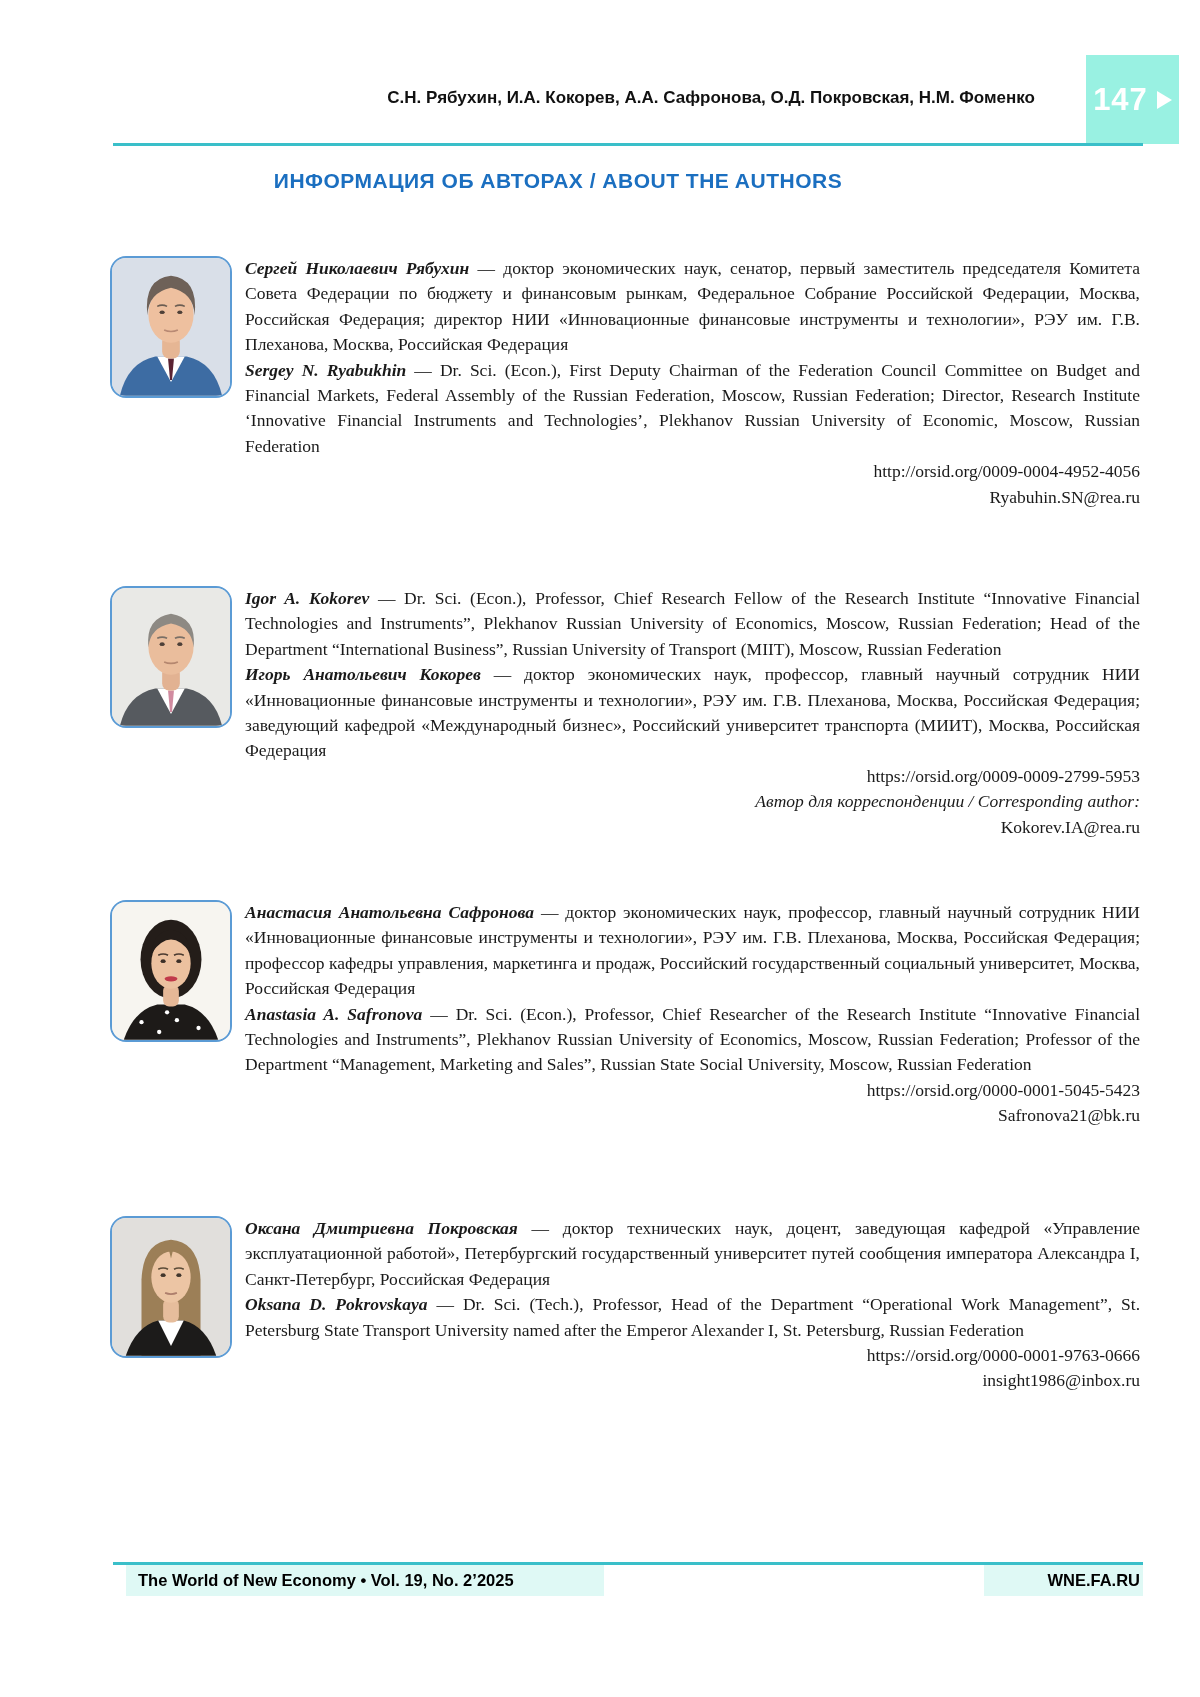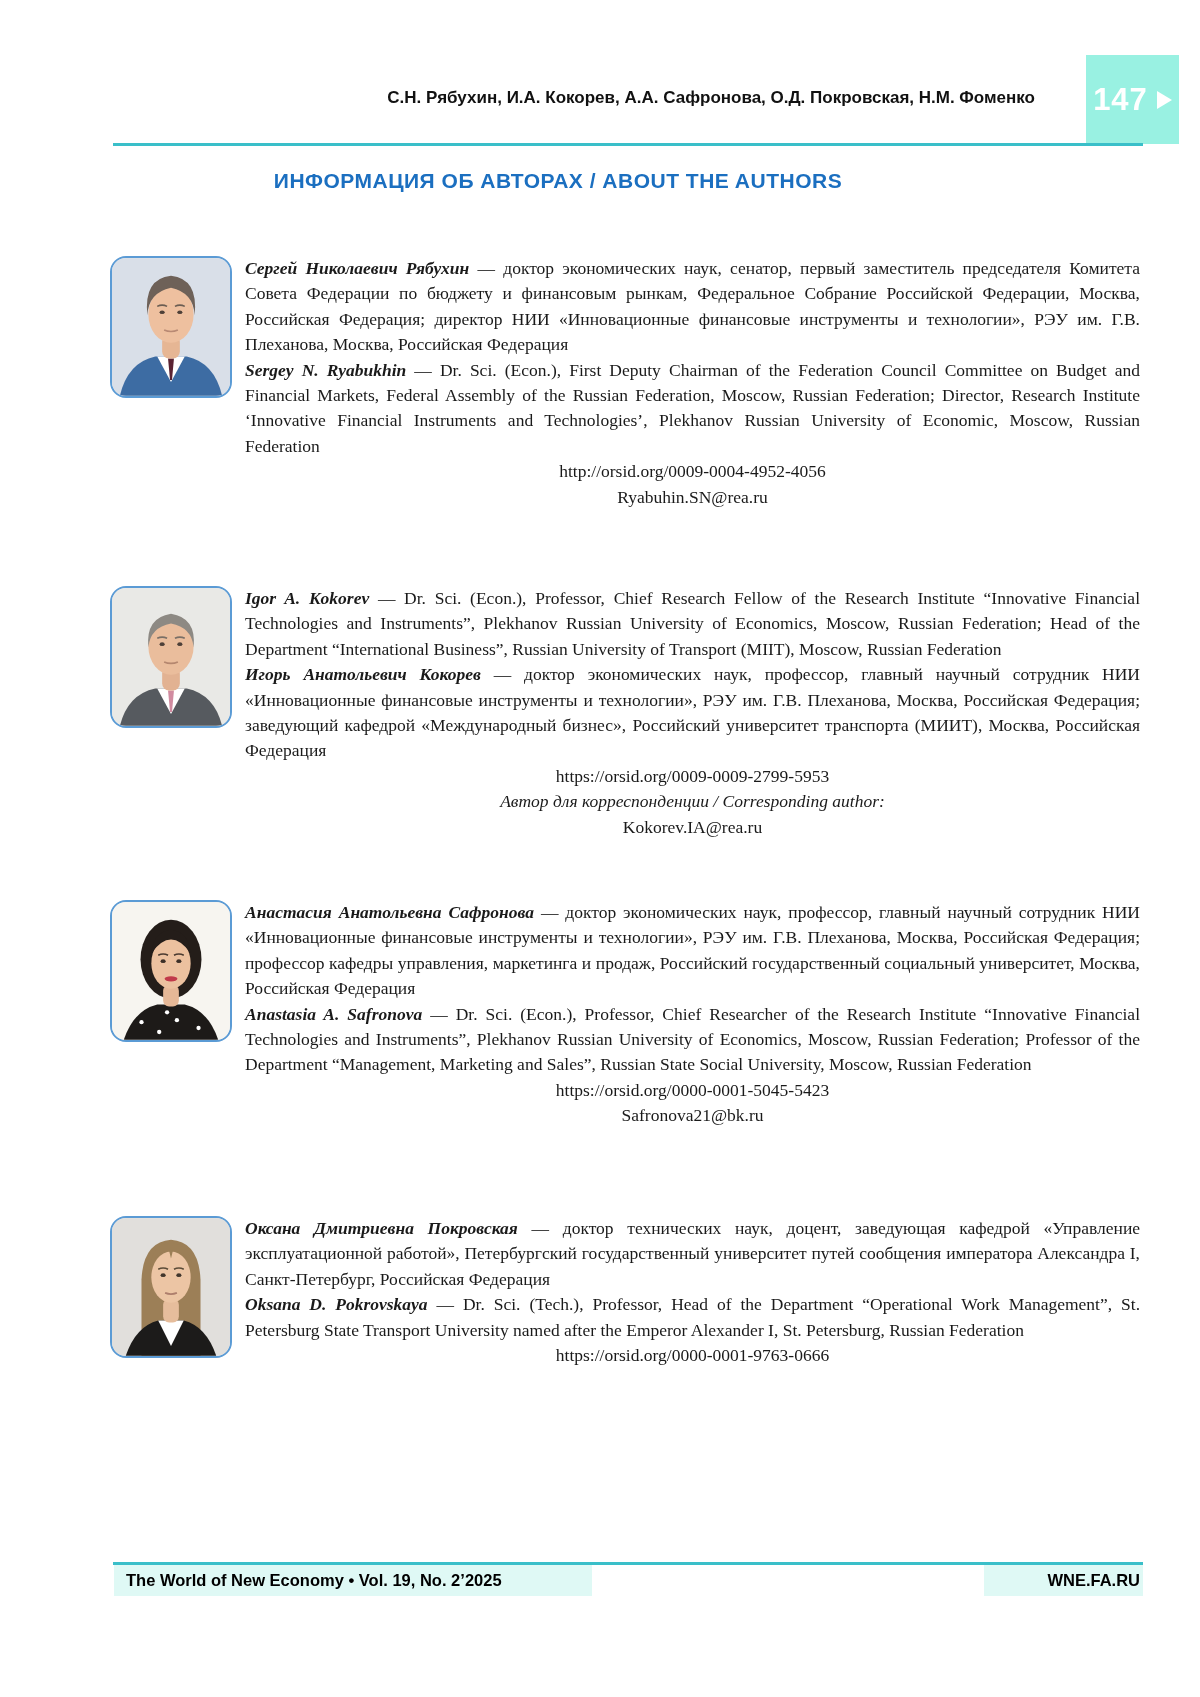--- a/index.html
+++ b/index.html
@@ -45,26 +45,26 @@
   .entry{position:absolute;left:110px;right:60px;display:flex;gap:13px;margin-top:32px;}
   .photo{
     width:122px;height:142px;flex-shrink:0;
     border:2px solid var(--photo_border);border-radius:16px;
     overflow:hidden;background:#eee;
   }
   .photo svg{display:block;width:100%;height:100%;}
   .bio{flex:1 1 auto;font-size:17.5px;line-height:25.4px;}
   .bt{text-align:justify;}
   .nm{font-style:italic;font-weight:bold;}
-  .line-left{text-align:center;}
+  .line-left{text-align:right;}
   .italic{font-style:italic;}
   .link{color:var(--text_color);text-decoration:none;cursor:pointer;}
 
   .footer-left{
-    position:absolute;left:114px;top:1565px;width:478px;height:31px;
+    position:absolute;left:126px;top:1565px;width:478px;height:31px;
     background:var(--footer_bg);
     font-family:"Liberation Sans",sans-serif;font-weight:bold;font-size:16.5px;
     line-height:31px;padding-left:12px;color:#000;
   }
   .footer-right{
     position:absolute;left:984px;top:1565px;width:159px;height:31px;
     background:var(--footer_bg);
     font-family:"Liberation Sans",sans-serif;font-weight:bold;font-size:16.5px;
     line-height:31px;padding-right:3px;text-align:right;color:#000;
   }
@@ -175,18 +175,19 @@
       <path d="M47,52 Q52,49.5 57,52" stroke="#5c4c38" stroke-width="1.6" fill="none"></path>
       <path d="M63,52 Q68,49.5 73,52" stroke="#5c4c38" stroke-width="1.6" fill="none"></path>
       <path d="M54,76 Q60,78.5 66,76" stroke="#ad7e6c" stroke-width="1.8" fill="none"></path>
       <path d="M38,54 Q40,26 60,25 Q80,26 82,54 Q76,34 62,33 L60,41 L58,33 Q44,34 38,54 Z" fill="#9c7f57"></path>
     </svg>
   </div>
   <div class="bio">
     <p class="bt"><b class="nm">Оксана Дмитриевна Покровская</b> <span>— доктор технических наук, доцент, заведующая кафедрой «Управление эксплуатационной работой», Петербургский государственный университет путей сообщения императора Александра I, Санкт-Петербург, Российская Федерация</span></p>
     <p class="bt"><b class="nm">Oksana D. Pokrovskaya</b> <span>— Dr. Sci. (Tech.), Professor, Head of the Department “Operational Work Management”, St. Petersburg State Transport University named after the Emperor Alexander I, St. Petersburg, Russian Federation</span></p>
     <p class="bt line-left link">https://orsid.org/0000-0001-9763-0666</p>
+    <p class="bt line-left link">insight1986@inbox.ru</p>
   </div>
 </section>
 
 <div class="rule-bottom"></div>
 <div class="footer-left">The World of New Economy • Vol. 19, No. 2’2025</div>
 <div class="footer-right">WNE.FA.RU</div>
 
 </body></html>

